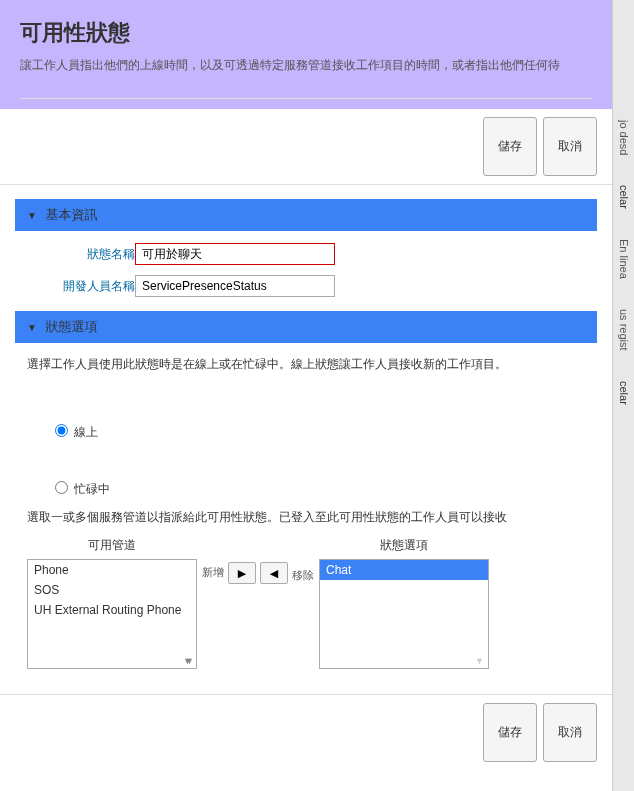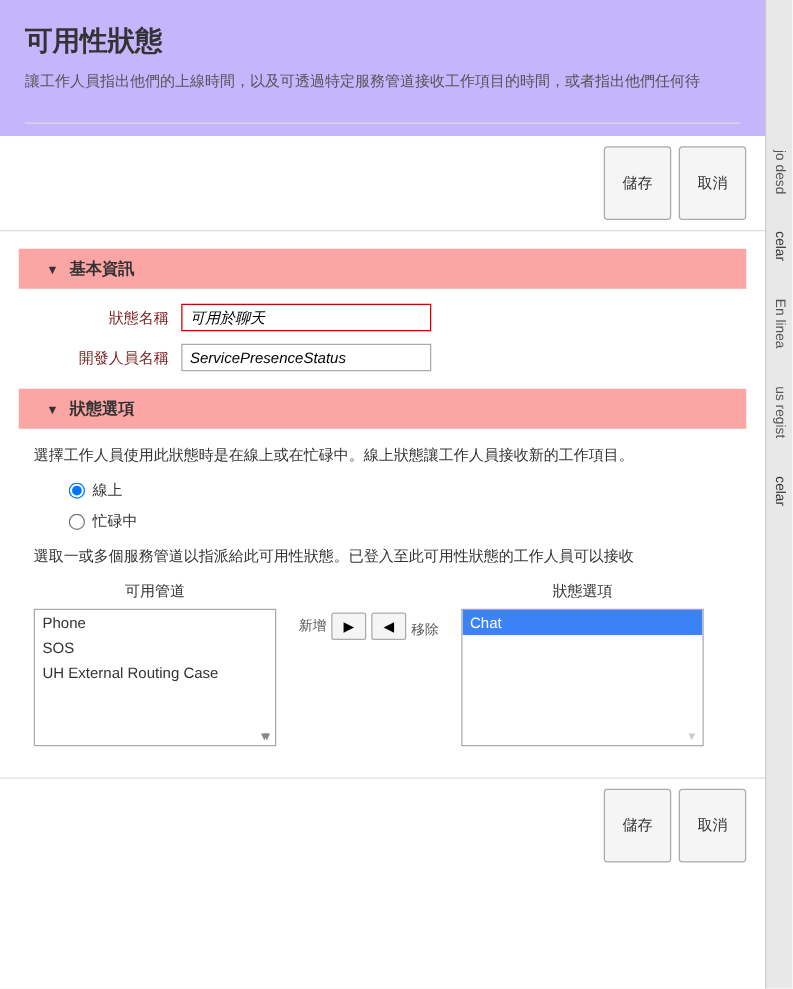--- a/index.html
+++ b/index.html
@@ -86,23 +86,23 @@
       border-radius: 3px;
       color: #333;
     }
 
     
     .section {
       margin: 0 15px 0 15px;
     }
 
     .section-header {
-      background: #fca5a5;
-      padding: 7px 22px;
-      font-weight: bold;
+      background: #3b82f6;
+      padding: 7px 12px;
+      font-weight: normal;
       font-size: 13px;
       margin-top: 14px;
       margin-bottom: 12px;
     }
 
     .section-header .toggle-icon {
       display: inline-block;
       margin-right: 5px;
       font-size: 10px;
     }
@@ -111,33 +111,31 @@
     .form-row {
       display: flex;
       align-items: center;
       margin-bottom: 10px;
       padding-left: 20px;
     }
 
     .form-label {
       text-align: right;
       width: 100px;
-      margin-right: 10px;
-      font-size: 12px;
-      color: #7f1d1d;
+      font-size: 12px;
+      color: #0369a1;
       flex-shrink: 0;
     }
 
     .form-input {
       border: 1px solid #c00;
       padding: 3px 6px;
       font-size: 12px;
       width: 200px;
       outline: none;
-      font-style: italic;
     }
 
     .form-input.normal-border {
       border: 1px solid #aaa;
     }
 
     
     .section-description {
       font-size: 12px;
       color: #333;
@@ -145,54 +143,55 @@
       line-height: 1.6;
     }
 
     .radio-group {
       padding-left: 40px;
       margin-bottom: 10px;
     }
 
     .radio-item {
       display: flex;
-      align-items: center;
+      align-items: flex-start;
       margin-bottom: 8px;
       font-size: 12px;
       cursor: pointer;
+      margin-top: 40px;
     }
 
     .radio-item input[type="radio"] {
       margin-right: 6px;
       cursor: pointer;
     }
 
     
     .channels-container {
       display: flex;
       align-items: flex-start;
       padding: 0 12px 15px 12px;
-      gap: 18px;
+      gap: 5px;
     }
 
     .channel-column {
       display: flex;
       flex-direction: column;
       align-items: center;
     }
 
     .channel-label {
       font-size: 12px;
       color: #333;
       margin-bottom: 5px;
       text-align: center;
     }
 
     .channel-listbox {
-      width: 194px;
+      width: 170px;
       height: 110px;
       border: 1px solid #aaa;
       overflow-y: auto;
       background: #fff;
       font-size: 12px;
     }
 
     .channel-listbox .list-item {
       padding: 3px 6px;
       cursor: pointer;
@@ -324,21 +323,21 @@
 
       <div class="section-description">選取一或多個服務管道以指派給此可用性狀態。已登入至此可用性狀態的工作人員可以接收</div>
 
       <div class="channels-container">
 
         <div class="channel-column">
           <div class="channel-label">可用管道</div>
           <div class="channel-listbox listbox-scroll-indicator" style="position:relative;">
             <div class="list-item">Phone</div>
             <div class="list-item">SOS</div>
-            <div class="list-item">UH External Routing Case</div>
+            <div class="list-item">UH External Routing Phone</div>
             <div style="position:absolute; bottom:2px; right:4px; font-size:9px; color:#888;">▼</div>
           </div>
         </div>
 
         <div class="transfer-buttons">
           <div class="transfer-label">新增</div>
           <button class="transfer-btn">▶</button>
           <button class="transfer-btn">◀</button>
           <div class="transfer-remove-label">移除</div>
         </div>

